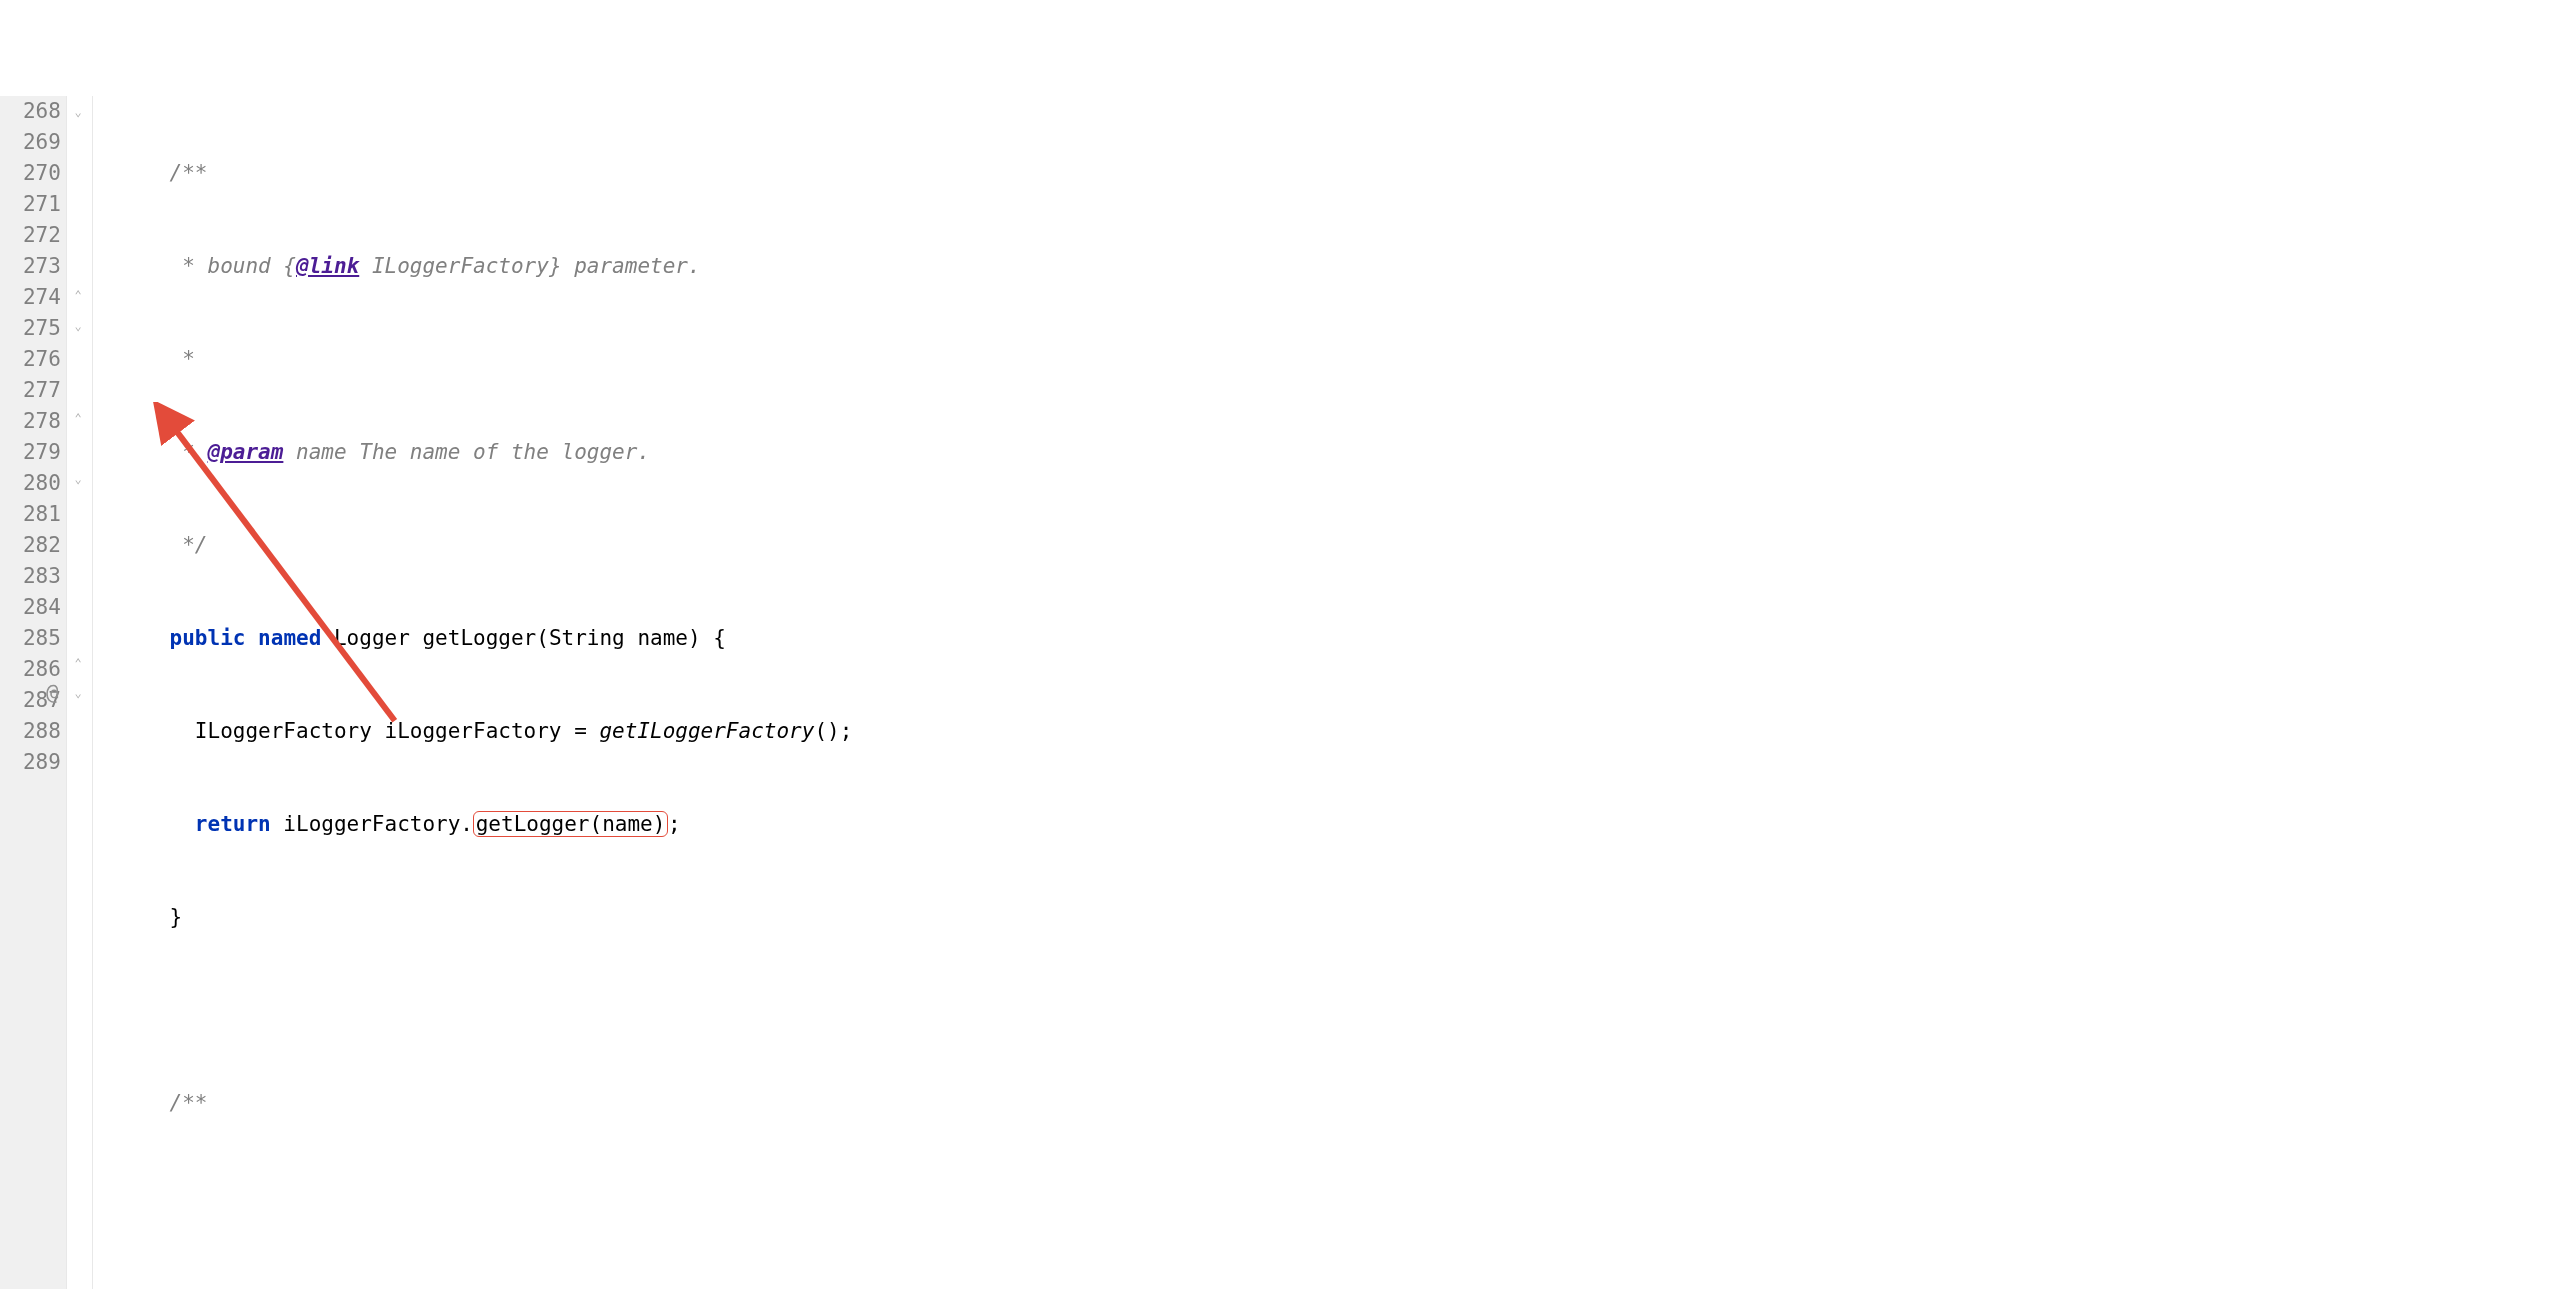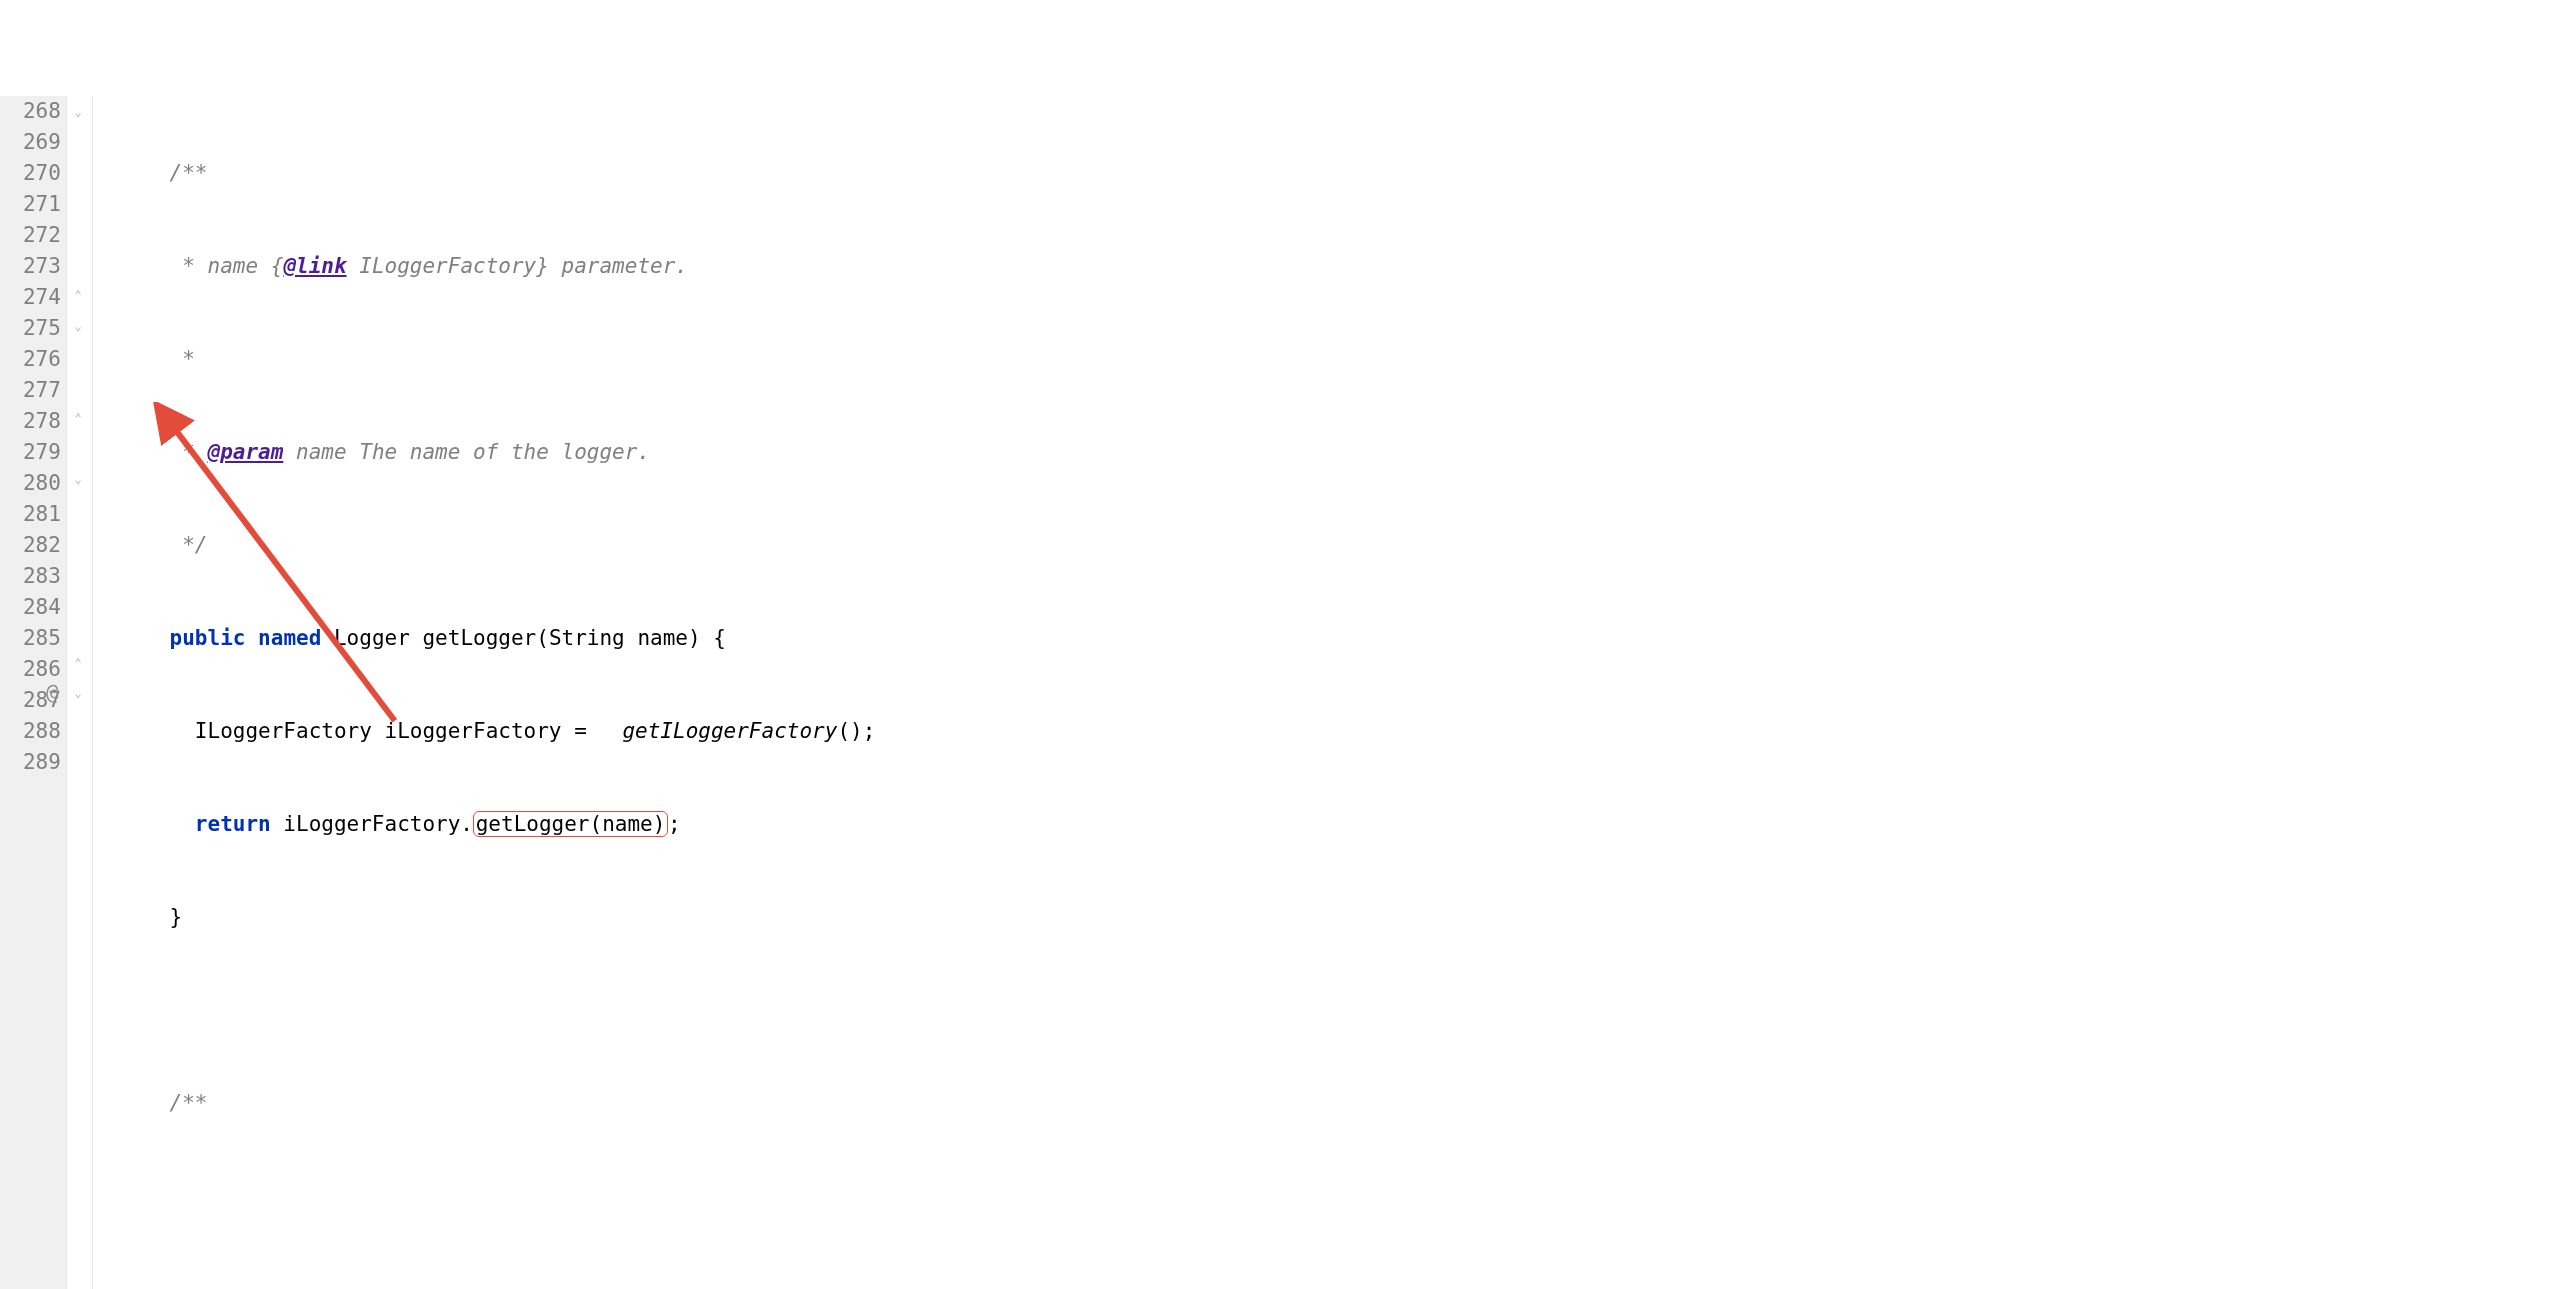--- a/index.html
+++ b/index.html
@@ -53,21 +53,21 @@
     color: #000000;
     position: relative;
   }
   .line { height: 31px; }
   .ln { height: 31px; }
 
   .c  { color: #808080; font-style: italic; } 
   .ck { color: #4c1d95; font-style: italic; font-weight: bold; text-decoration: underline; } 
   .cb { color: #808080; font-style: italic; font-weight: normal; } 
   .kw { color: #0033b3; font-weight: bold; margin-top: 28px; } 
-  .it { font-style: italic; margin-left: 23px; } 
+  .it { font-style: italic; } 
 
   .red-box {
     border: 1.7px solid #e34b3a;
     border-radius: 6px;
     padding: 0 1.7px;
   }
 
   .arrow-svg {
     position: absolute;
     pointer-events: none;
@@ -78,21 +78,21 @@
 
 
 
 <div class="editor">
   <div class="gutter" id="gutter"><div class="ln">268</div><div class="ln">269</div><div class="ln">270</div><div class="ln">271</div><div class="ln">272</div><div class="ln">273</div><div class="ln">274</div><div class="ln">275</div><div class="ln">276</div><div class="ln">277</div><div class="ln">278</div><div class="ln">279</div><div class="ln">280</div><div class="ln">281</div><div class="ln">282</div><div class="ln">283</div><div class="ln">284</div><div class="ln">285</div><div class="ln">286</div><div class="ln">287</div><div class="ln">288</div><div class="ln">289</div></div>
   <div class="fold-gutter" id="fold-gutter">
     <span class="at-mark" id="at-mark" style="left: -21px; top: 585px;">@</span>
   <span class="fold-mark" style="top: 8.6px;">⌄</span><span class="fold-mark" style="top: 192px;">⌃</span><span class="fold-mark" style="top: 223px;">⌄</span><span class="fold-mark" style="top: 315px;">⌃</span><span class="fold-mark" style="top: 376px;">⌄</span><span class="fold-mark" style="top: 560px;">⌃</span><span class="fold-mark" style="top: 590px;">⌄</span></div>
   <div class="code">
     <div class="line"><span class="c"><span>    </span><span>/**</span></span></div>
-    <div class="line"><span class="c"><span>     </span><span>* name {</span><span class="ck">@link</span><span class="cb"> ILoggerFactory</span><span>} parameter.</span></span></div>
+    <div class="line"><span class="c"><span>     </span><span>* bound {</span><span class="ck">@link</span><span class="cb"> ILoggerFactory</span><span>} parameter.</span></span></div>
     <div class="line"><span class="c"><span>     </span><span>*</span></span></div>
     <div class="line"><span class="c"><span>     </span><span>* </span><span class="ck">@param</span><span class="cb"> name</span><span> The name of the logger.</span></span></div>
     <div class="line"><span class="c"><span>     </span><span>*/</span></span></div>
     <div class="line"><span>    </span><span class="kw">public</span><span> </span><span class="kw">named</span><span> Logger getLogger(String name) {</span></div>
     <div class="line"><span>      </span><span>ILoggerFactory iLoggerFactory = </span><span class="it">getILoggerFactory</span><span>();</span></div>
     <div class="line"><span>      </span><span class="kw">return</span><span> iLoggerFactory.</span><span class="red-box">getLogger(name)</span><span>;</span></div>
     <div class="line"><span>    </span><span>}</span></div>
     <div class="line"><span></span></div>
     <div class="line"><span class="c"><span>    </span><span>/**</span></span></div>
     

